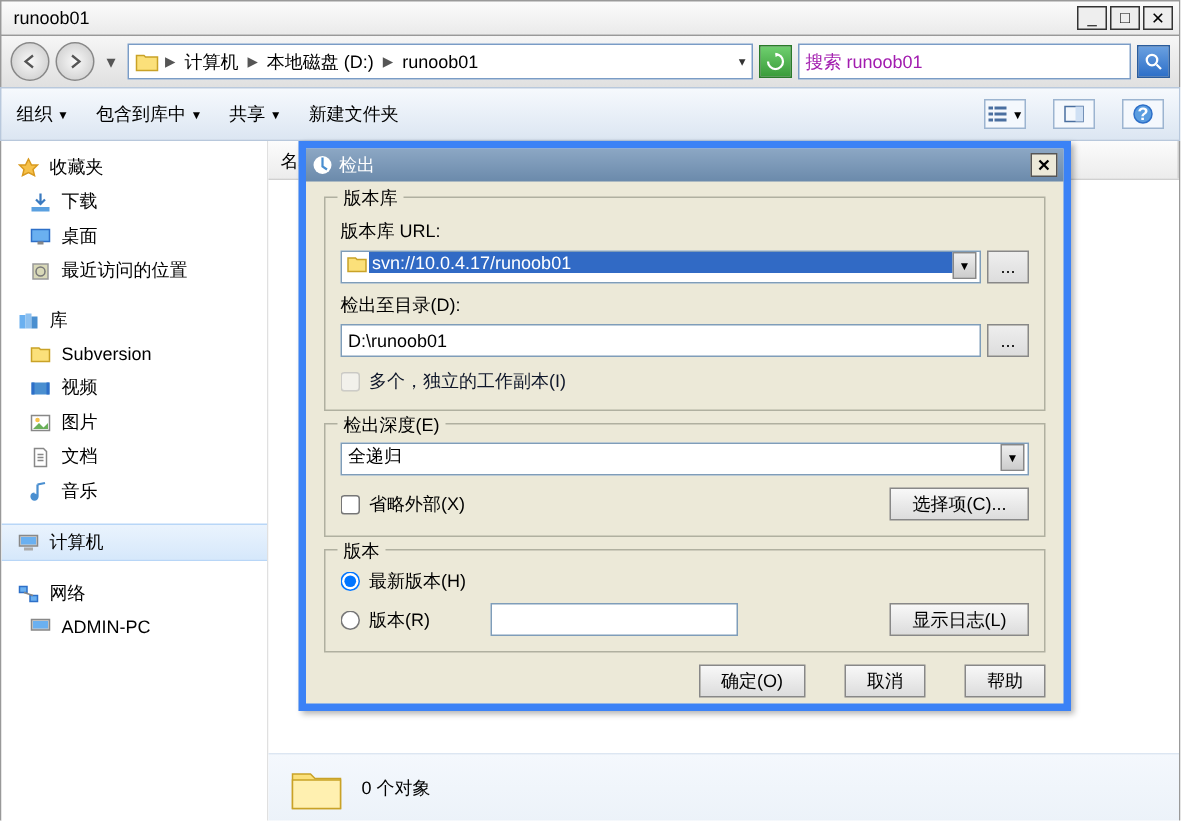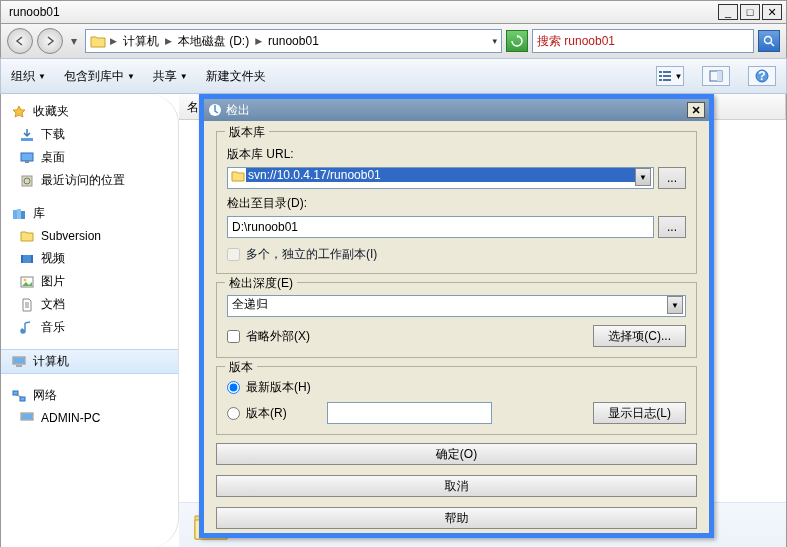--- a/index.html
+++ b/index.html
@@ -14,33 +14,33 @@
 .navbar { height: 34px; background: linear-gradient(#f6f6f6,#e0e0e0); border-left: 1px solid #999; border-right: 1px solid #999; display: flex; align-items: center; padding: 0 6px; gap: 4px; }
 .navbtn { width: 26px; height: 26px; border-radius: 50%; background: radial-gradient(#f9f9f9,#c7c7c7); border: 1px solid #888; display: flex; align-items: center; justify-content: center; color: #555; }
 .navchev { width: 14px; height: 22px; display:flex; align-items:center; justify-content:center; color:#555; }
 .addr { flex: 1; height: 24px; border: 1px solid #7a9cc6; background: #fff; display: flex; align-items: center; padding: 0 4px; gap: 4px; }
 .addr .folder-icon { width: 16px; height: 14px; }
 .addr .crumb { padding: 0 2px; }
 .addr .sep { color: #555; font-size: 9px; }
 .addr .spacer { flex: 1; }
 .addr .dropdown { font-size: 9px; color:#333; }
 .refresh { width: 22px; height: 22px; background: linear-gradient(#6fcf6f,#3a9c3a); border:1px solid #2a7a2a; display:flex; align-items:center; justify-content:center; color:#fff; font-size:10px; }
-.searchbox { width: 222px; height: 24px; border: 1px solid #7a9cc6; background: #fff; display: flex; align-items: center; padding: 0 4px; color: #b91c1c; }
+.searchbox { width: 222px; height: 24px; border: 1px solid #7a9cc6; background: #fff; display: flex; align-items: center; padding: 0 4px; color: #a21caf; }
 .searchbtn { width: 22px; height: 22px; background: linear-gradient(#6aa0e0,#2d6fc8); border:1px solid #2a5c9c; display:flex;align-items:center;justify-content:center;color:#fff; }
 
 
 .toolbar { height: 36px; background: linear-gradient(#f6f9fd,#dce6f2); border: 1px solid #b8c8dc; display:flex; align-items:center; padding: 0 10px; gap: 18px; }
 .toolbar .tbtn { display:flex; align-items:center; gap:3px; }
 .toolbar .tdrop { font-size:8px; }
 .toolbar .tspacer { flex:1; }
 .viewicon { width:28px; height:20px; border:1px solid #9cb4d0; background:#f4f8fd; display:flex;align-items:center;justify-content:center; }
 
 
 .main { display:flex; height: calc(547px - 24px - 34px - 34px); border-left:1px solid #999; border-right:1px solid #999; border-bottom:1px solid #999; }
-.sidebar { width: 178px; background:#fff; border-right:1px solid #e0e0e0; padding: 6px 0; overflow:hidden;border-radius:30px; }
+.sidebar { width: 178px; background:#fff; border-right:1px solid #e0e0e0; padding: 6px 0; overflow:hidden; }
 .side-group { margin-bottom: 10px; }
 .side-item { display:flex; align-items:center; gap:6px; padding: 3px 8px 3px 18px; }
 .side-header { padding-left: 10px; font-weight:normal; }
 .side-item.selected { background: linear-gradient(#eaf3fd,#d6e8fb); border-top:1px solid #b8d6f7; border-bottom:1px solid #b8d6f7; }
 .icon16 { width:16px; height:16px; display:flex;align-items:center;justify-content:center; font-size:11px; }
 
 .content { flex:1; position:relative; background:#fff; }
 .columns { height: 26px; background: linear-gradient(#fcfcfc,#ececec); border-bottom:1px solid #d0d0d0; display:flex; }
 .col { border-right:1px solid #d0d0d0; padding: 5px 8px; }
 .col.name { width: 258px; }
@@ -67,21 +67,21 @@
 .combo .val { flex:1; padding:0 2px; }
 .combo .val.sel { background:#316ac5; color:#fff; }
 .combo .cbtn { width:16px; height:18px; background:linear-gradient(#eee,#ccc); border:1px solid #888; display:flex;align-items:center;justify-content:center; font-size:8px; }
 .combo .cicon { width:16px; height:16px; display:flex;align-items:center;justify-content:center; }
 .txt { flex:1; height:22px; border:1px solid #7f9db9; background:#fff; padding:2px 4px; }
 .browse { width:28px; height:22px; border:1px solid #888; background:linear-gradient(#eee,#ddd); display:flex;align-items:center;justify-content:center; }
 .chk { display:flex; align-items:center; gap:6px; margin-top:8px; }
 .chk input[type=checkbox] { width:13px; height:13px; }
 .btn { height:22px; border:1px solid #888; background:linear-gradient(#f8f8f8,#dcdcdc); padding:0 14px; display:flex;align-items:center;justify-content:center; }
 .radio { display:flex; align-items:center; gap:6px; margin-top:4px; }
-.dlg-buttons { display:flex; justify-content:flex-end; gap:10px; margin-top:6px;flex-direction:column; }
+.dlg-buttons { display:flex; justify-content:flex-end; gap:26px; margin-top:6px; }
 
 svg { display:block; }
 
 </style>
 </head>
 <body>
 
 <div class="titlebar">
   <span class="title">runoob01</span>
   <div class="winbtn">_</div>

